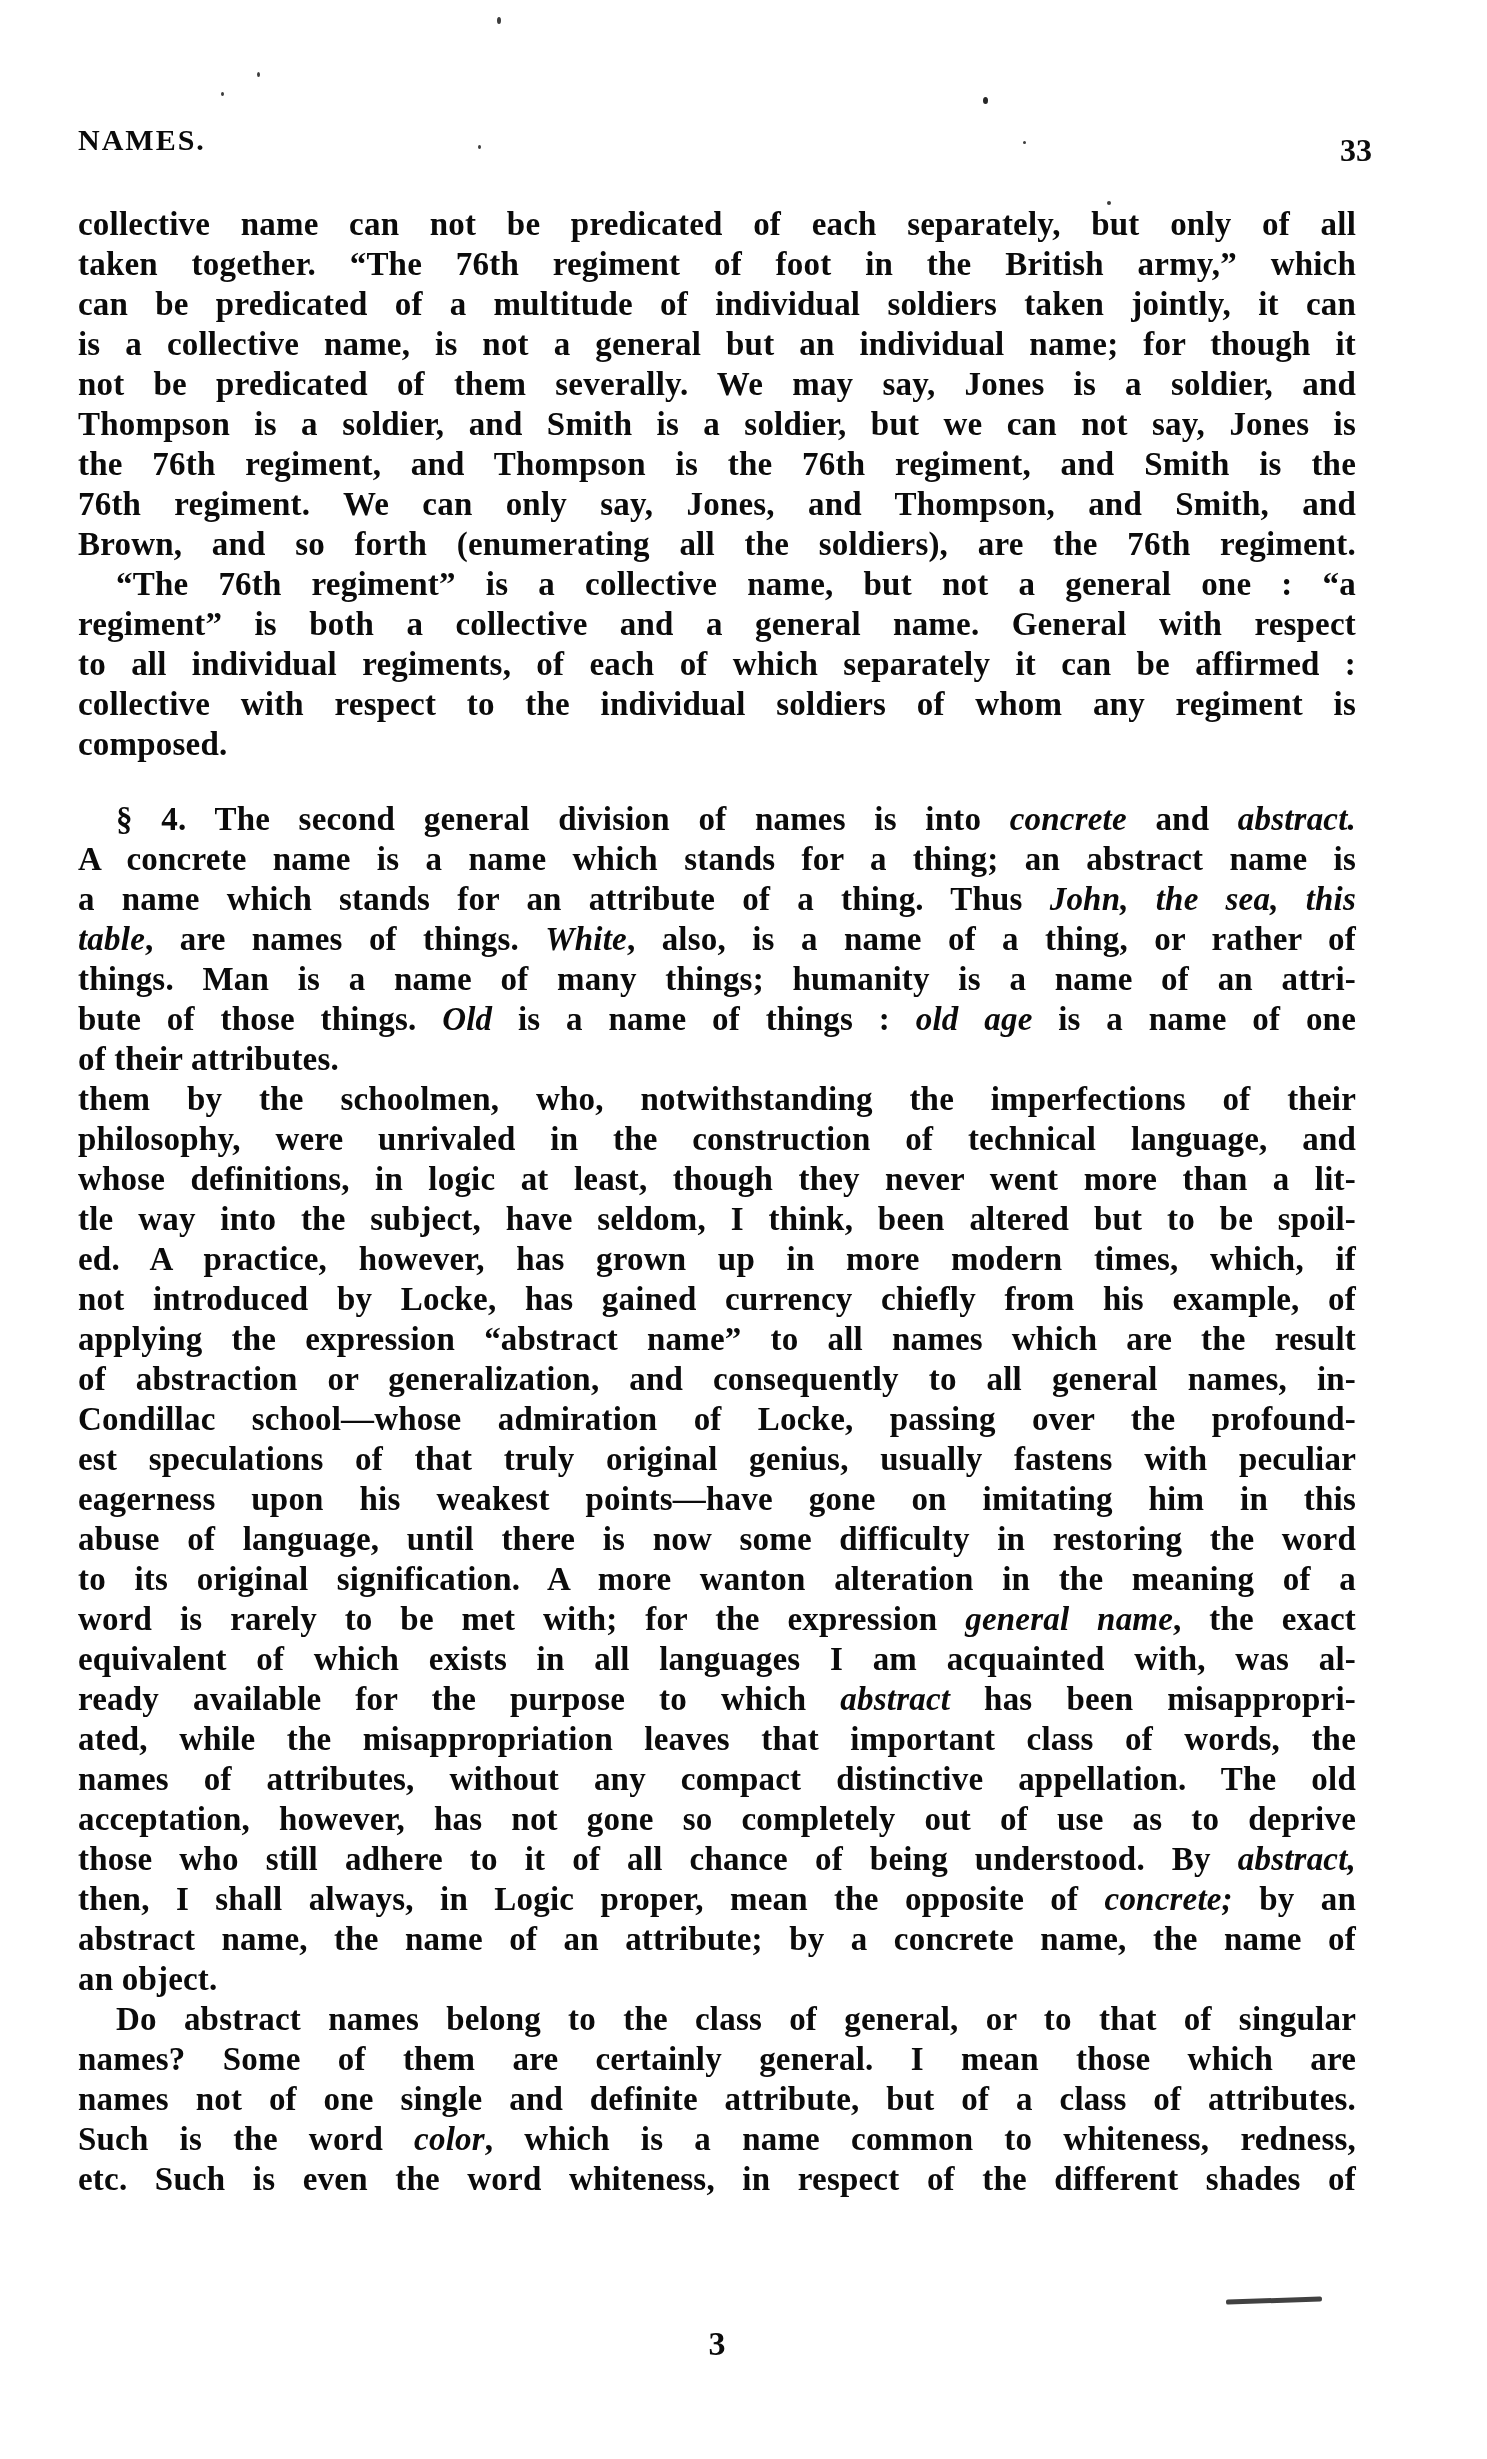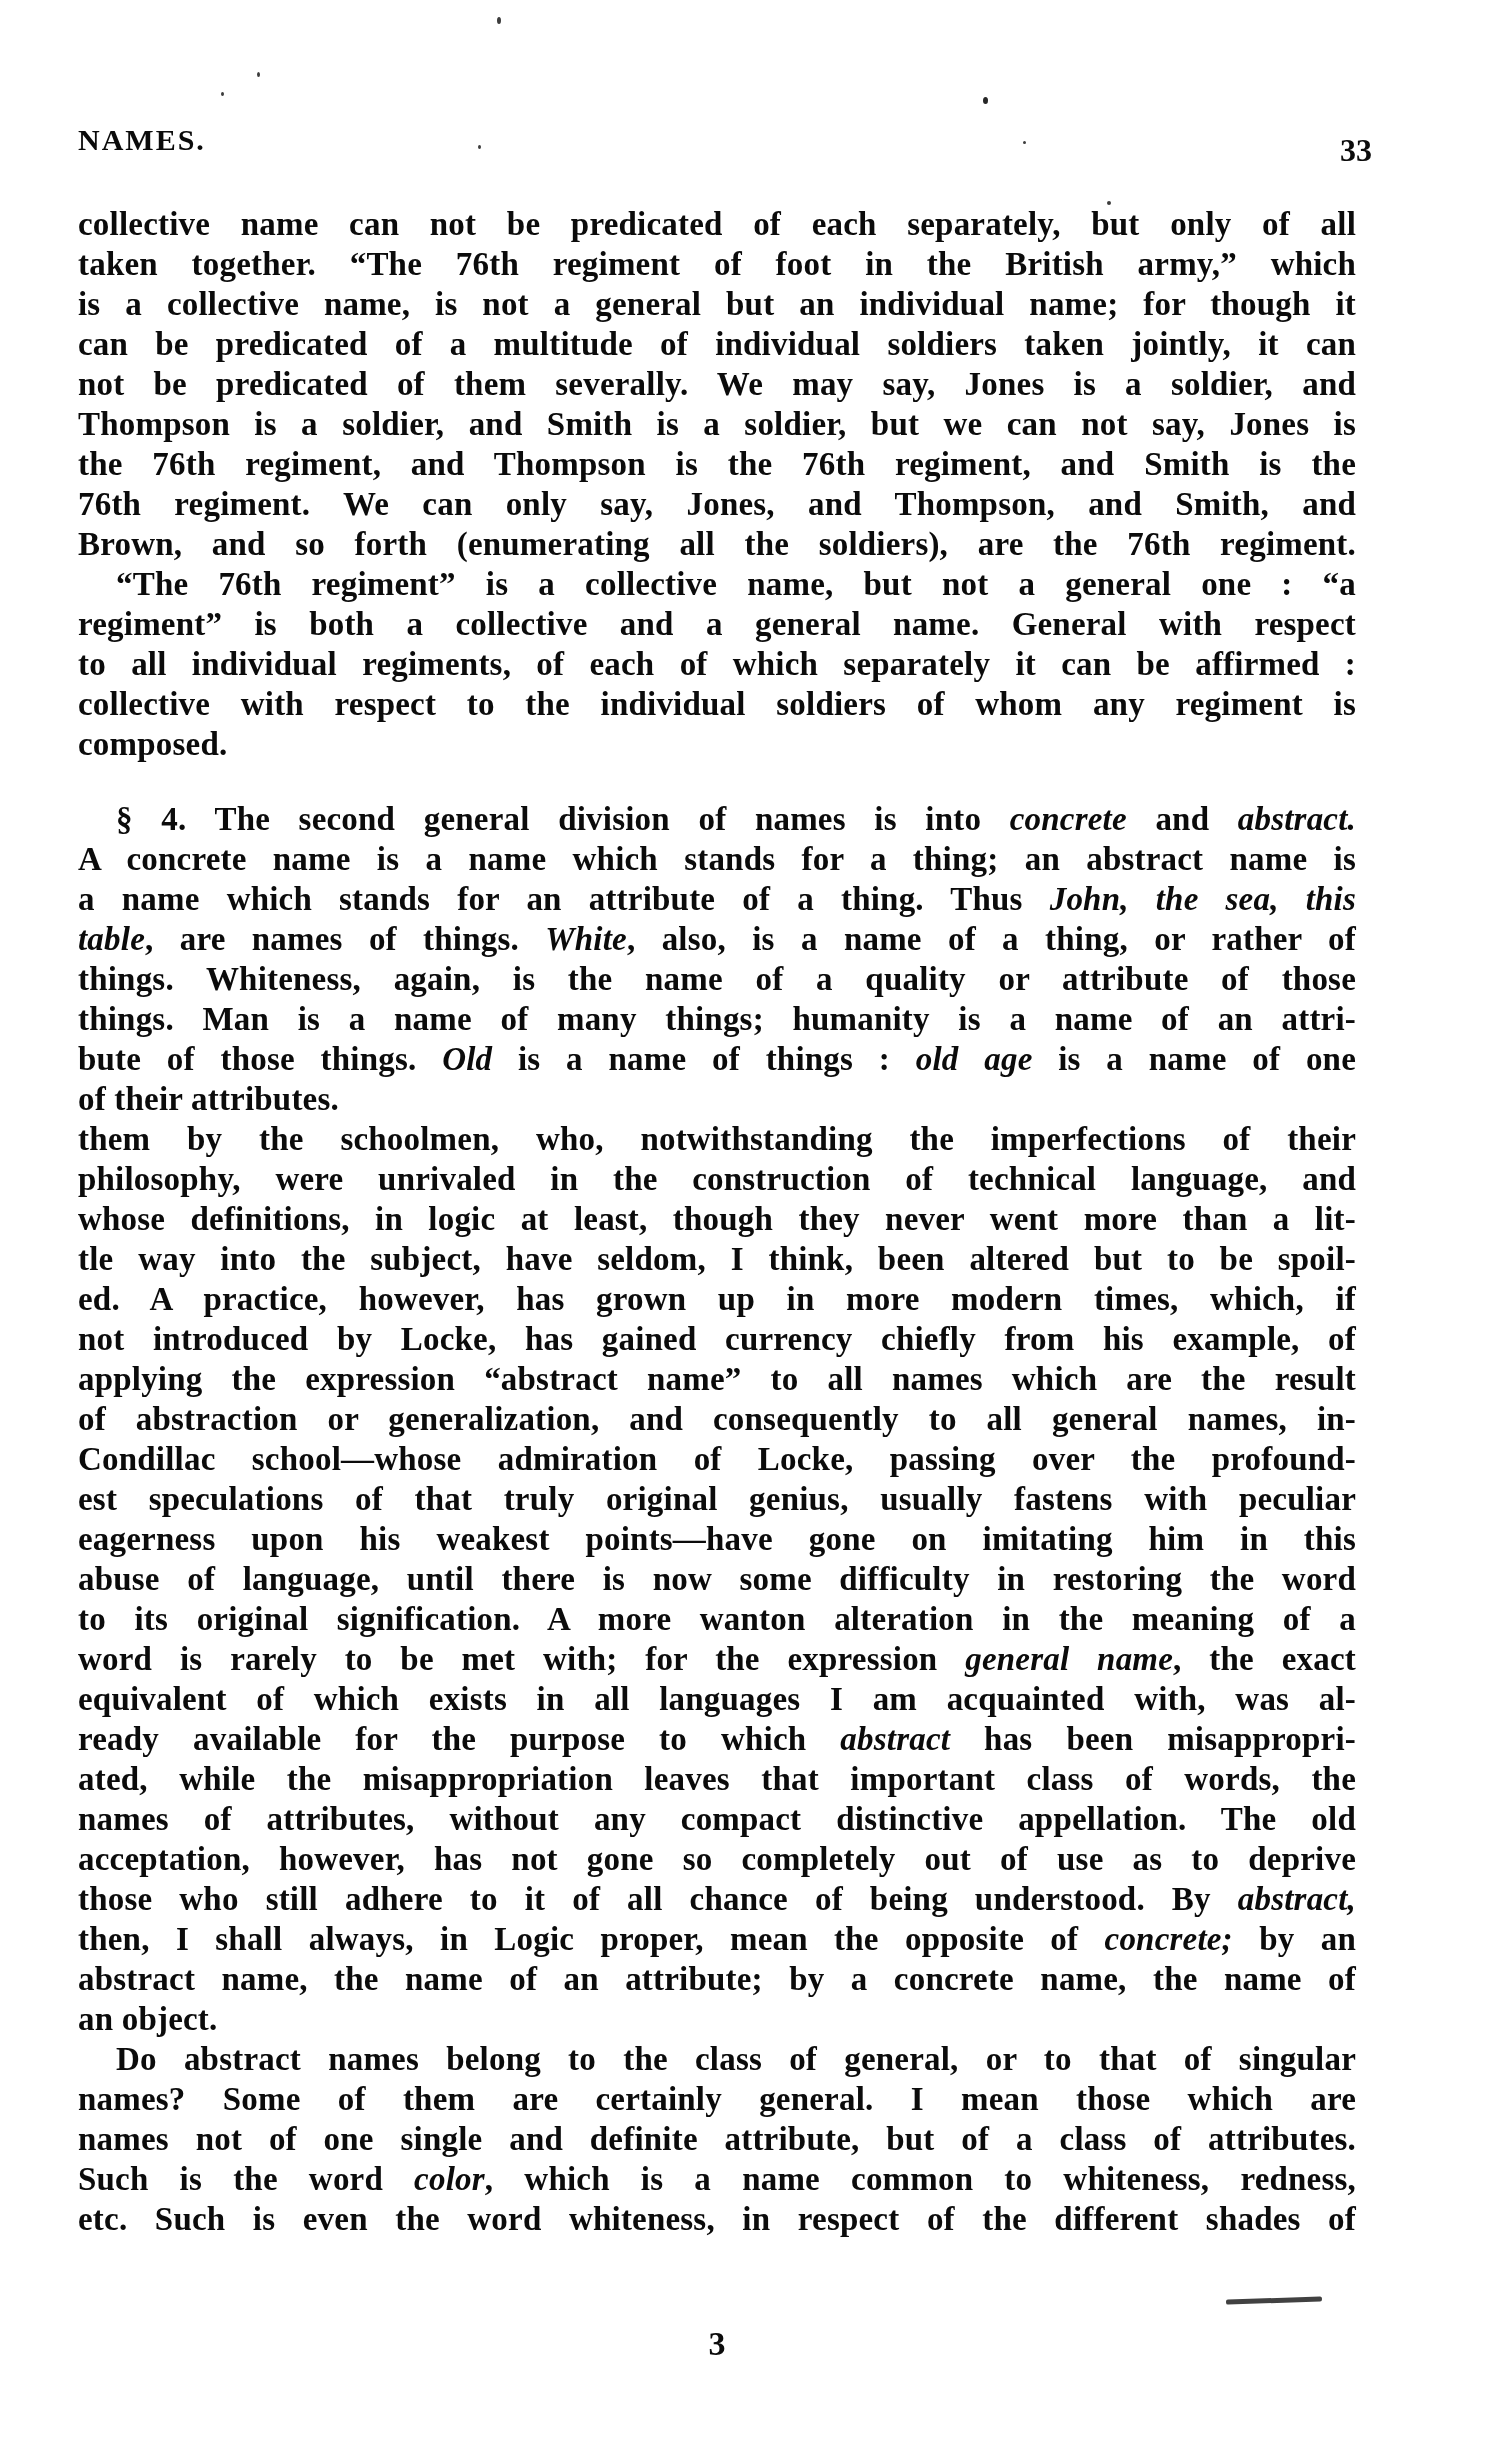--- a/index.html
+++ b/index.html
@@ -109,41 +109,40 @@
 
   <div class="running-head">
     <div class="head-title">NAMES.</div>
     <div class="head-pagenum">33</div>
   </div>
 
   <div class="body-text">
       <div class="paragraph">
         <div class="line"><span>collective name can not be predicated of each separately, but only of all</span></div>
         <div class="line"><span>taken together.  “The 76th regiment of foot in the British army,” which</span></div>
+        <div class="line"><span>can be predicated of a multitude of individual soldiers taken jointly, it can</span></div>
         <div class="line"><span>is a collective name, is not a general but an individual name; for though it</span></div>
-        <div class="line"><span>can be predicated of a multitude of individual soldiers taken jointly, it can</span></div>
         <div class="line"><span>not be predicated of them severally.  We may say, Jones is a soldier, and</span></div>
         <div class="line"><span>Thompson is a soldier, and Smith is a soldier, but we can not say, Jones is</span></div>
         <div class="line"><span>the 76th regiment, and Thompson is the 76th regiment, and Smith is the</span></div>
         <div class="line"><span>76th regiment.  We can only say, Jones, and Thompson, and Smith, and</span></div>
         <div class="line"><span>Brown, and so forth (enumerating all the soldiers), are the 76th regiment.</span></div>
       </div>
       <div class="paragraph">
         <div class="line indent"><span>“The 76th regiment” is a collective name, but not a general one : “a</span></div>
         <div class="line"><span>regiment” is both a collective and a general name.  General with respect</span></div>
         <div class="line"><span>to all individual regiments, of each of which separately it can be affirmed :</span></div>
         <div class="line"><span>collective with respect to the individual soldiers of whom any regiment is</span></div>
         <div class="line para-end"><span>composed.</span></div>
       </div>
       <div class="paragraph gap-before">
         <div class="line indent"><span>§ 4.  The second general division of names is into </span><i>concrete</i><span> and </span><i>abstract.</i></div>
         <div class="line"><span>A concrete name is a name which stands for a thing; an abstract name is</span></div>
         <div class="line"><span>a name which stands for an attribute of a thing.  Thus </span><i>John, the sea, this</i></div>
         <div class="line"><i>table</i><span>, are names of things.  </span><i>White</i><span>, also, is a name of a thing, or rather of</span></div>
-        <div class="line"><span>things.  Whiteness, again, is the name of a quality or attribute of those</span></div>
         <div class="line"><span>things.  Man is a name of many things; humanity is a name of an attri-</span></div>
         <div class="line"><span>bute of those things.  </span><i>Old</i><span> is a name of things : </span><i>old age</i><span> is a name of one</span></div>
         <div class="line para-end"><span>of their attributes.</span></div>
       </div>
       <div class="paragraph">
         <div class="line"><span>them by the schoolmen, who, notwithstanding the imperfections of their</span></div>
         <div class="line"><span>philosophy, were unrivaled in the construction of technical language, and</span></div>
         <div class="line"><span>whose definitions, in logic at least, though they never went more than a lit-</span></div>
         <div class="line"><span>tle way into the subject, have seldom, I think, been altered but to be spoil-</span></div>
         <div class="line"><span>ed.  A practice, however, has grown up in more modern times, which, if</span></div>

